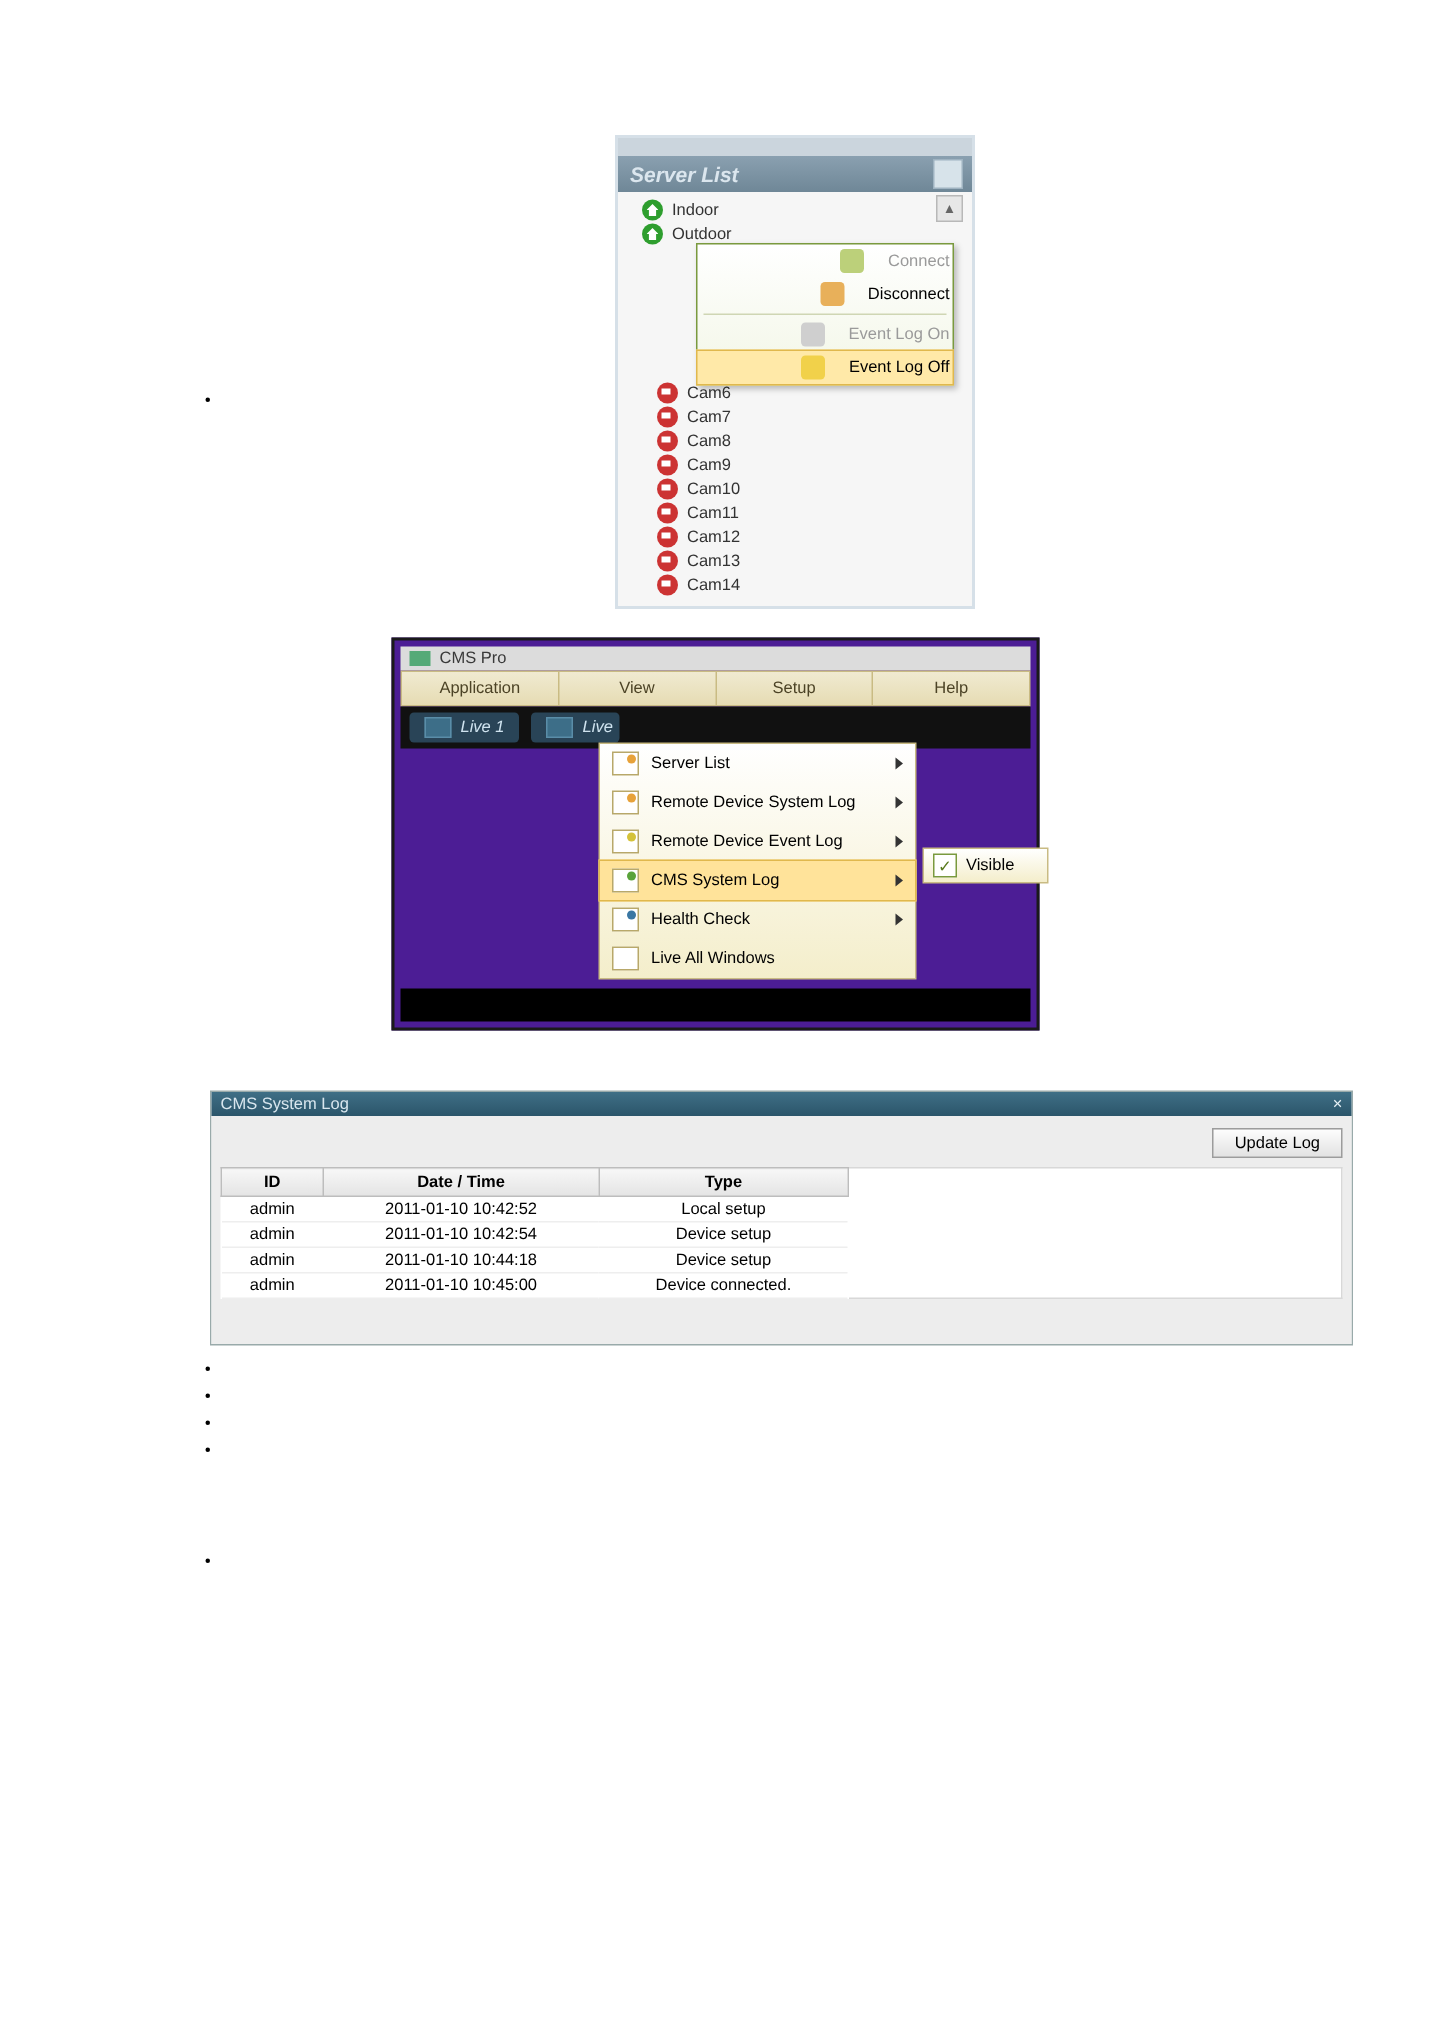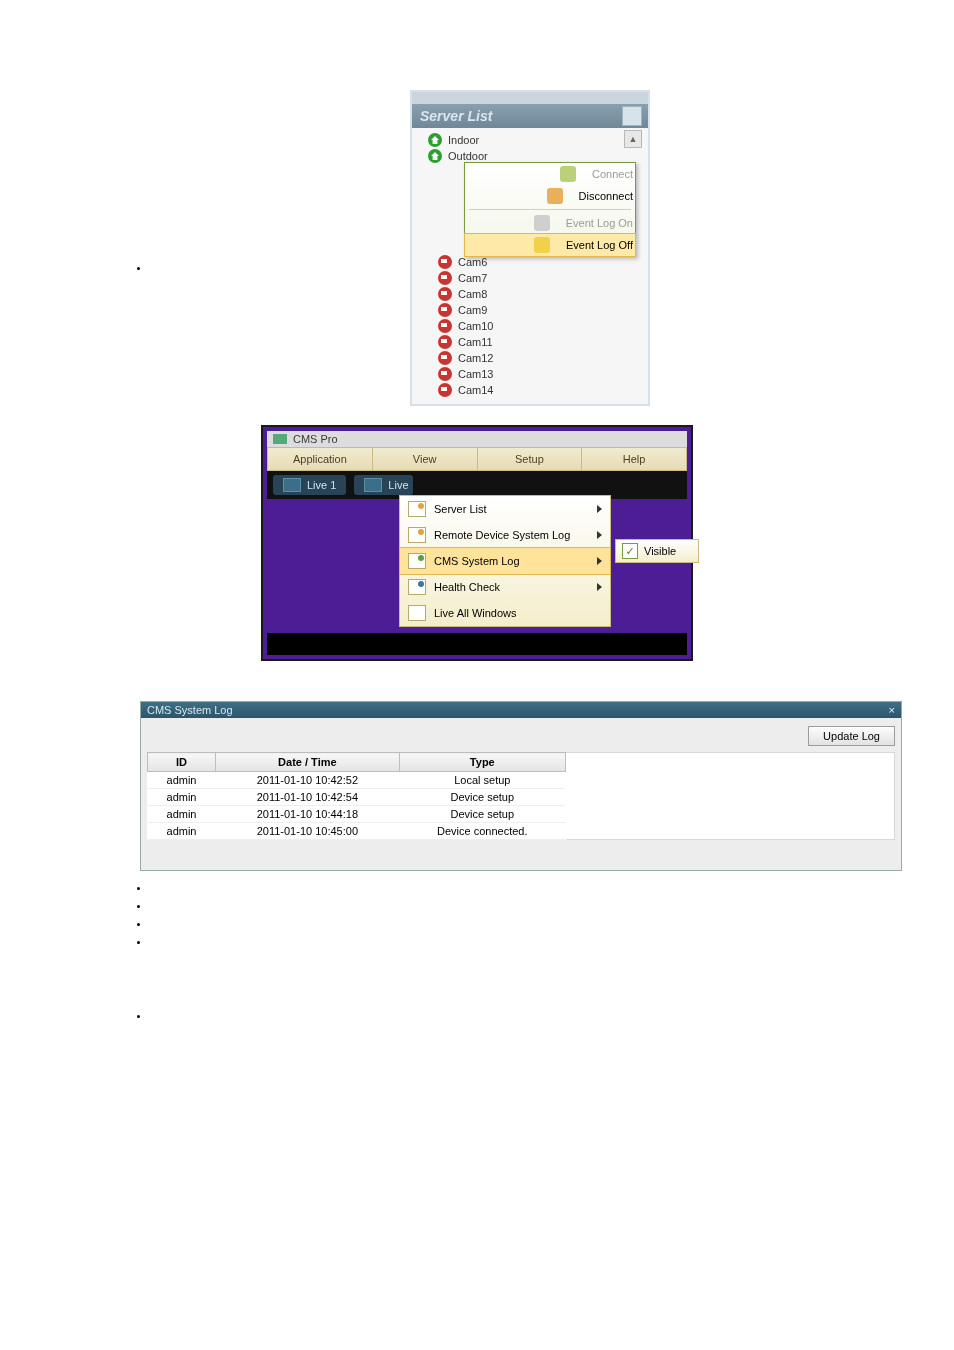--- a/index.html
+++ b/index.html
@@ -54,21 +54,21 @@
   .ico-evon { background:#cfcfcf; border-radius:3px; }
   .ico-evoff { background:#f1d14a; border-radius:3px; }
 
   
   .fig2-wrap { margin: 150px auto 0 auto; width: 420px; border:2px solid #1a1a1a; padding:4px; background:#4c1d95; }
   .titlebar2 { background:#dcdcdc; color:#3a3a3a; font-size:11px; padding:2px 6px; display:flex; align-items:center; gap:6px; }
   .titlebar2 .app-ico { width:14px; height:10px; background:#5a7; }
   .menubar2 { display:flex; background:linear-gradient(#f0ead1,#e6dcb3); border:1px solid #c9bb83; }
   .menubar2 .mcell { flex:1; text-align:center; padding:5px 0; border-right:1px solid #c9bb83; color:#4c4326; }
   .menubar2 .mcell:last-child { border-right:none; }
-  .toolbar2 { background:#111; padding:4px 6px; display:flex; align-items:flex-start; gap:8px; }
+  .toolbar2 { background:#111; padding:4px 6px; display:flex; align-items:flex-start; gap:8px;font-style:italic; }
   .toolbar2 .tbtn { background:#294457; color:#cfe3ef; padding:3px 10px; border-radius:3px; display:flex; align-items:center; gap:6px; }
   .toolbar2 .tbtn .scr { width:16px; height:12px; background:#3d6e88; border:1px solid #5a8da8; }
   .dropdown2 {
     position:relative; margin:-4px 0 8px 132px; width:210px;
     background:linear-gradient(#fff,#f4eecb); border:1px solid #c9bb83;
   }
   .dd-item { display:flex; align-items:center; justify-content:space-between; padding:5px 8px 5px 8px; }
   .dd-item .dd-l { display:flex; align-items:center; gap:8px; }
   .dd-item.highlight { background:#ffe39a; border:1px solid #e0b84d; margin:-1px; }
   .dd-ico { width:16px; height:14px; border:1px solid #b8a86a; background:#fff; position:relative; }
@@ -220,20 +220,27 @@
           <span class="dd-l">
             <span class="dd-ico dot o"></span>
             <span>Server List</span>
           </span>
           <span class="arrow-r"></span>
         </div>
       <div class="dd-item">
           <span class="dd-l">
             <span class="dd-ico dot o"></span>
             <span>Remote Device System Log</span>
+          </span>
+          <span class="arrow-r"></span>
+        </div>
+      <div class="dd-item">
+          <span class="dd-l">
+            <span class="dd-ico dot y"></span>
+            <span>Remote Device Event Log</span>
           </span>
           <span class="arrow-r"></span>
         </div>
       <div class="dd-item highlight">
           <span class="dd-l">
             <span class="dd-ico dot g"></span>
             <span>CMS System Log</span>
           </span>
           <span class="arrow-r"></span>
         </div>

